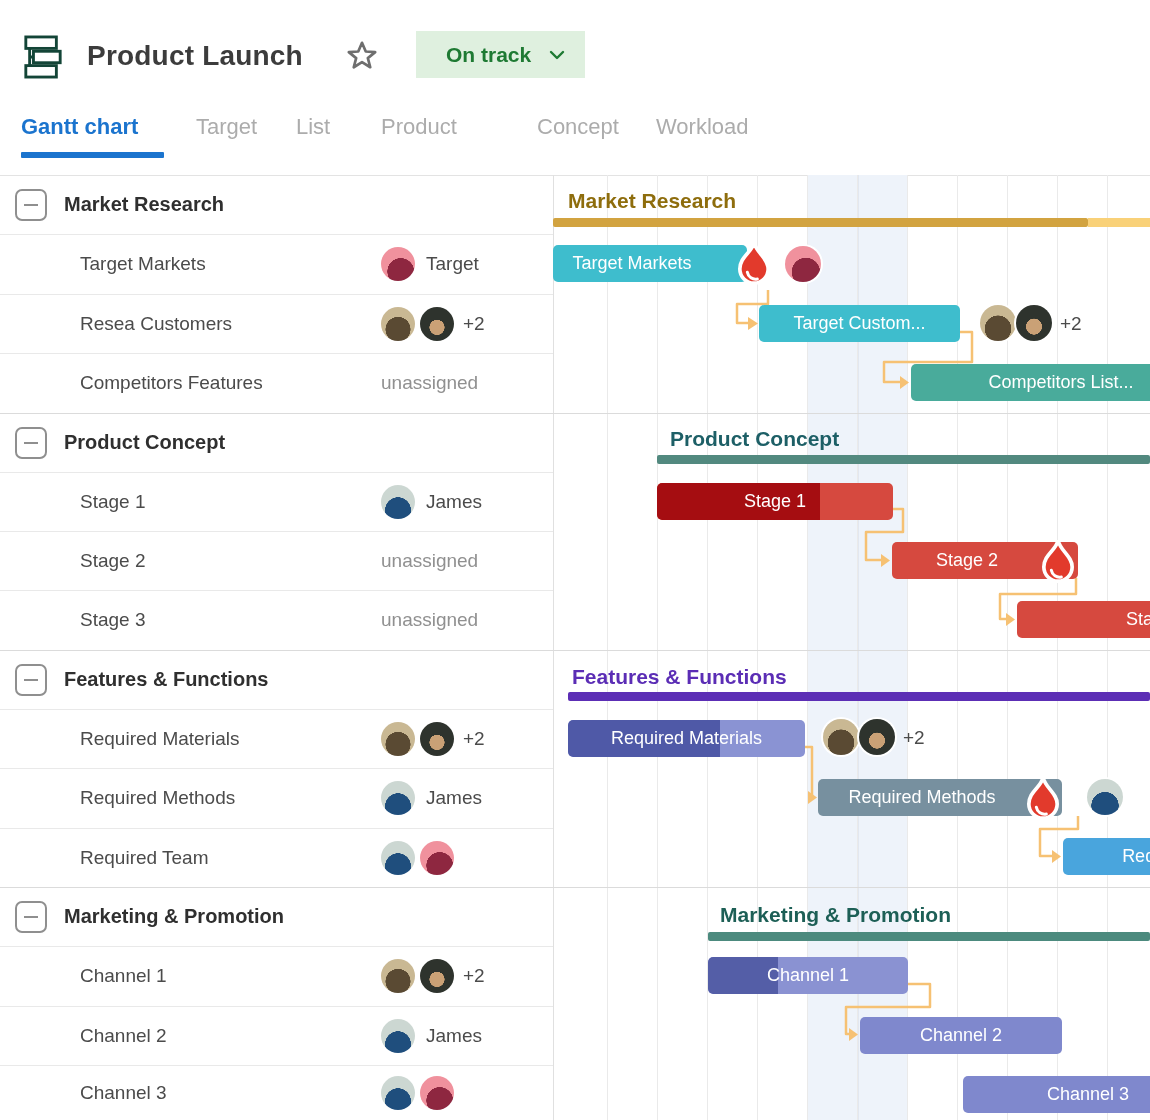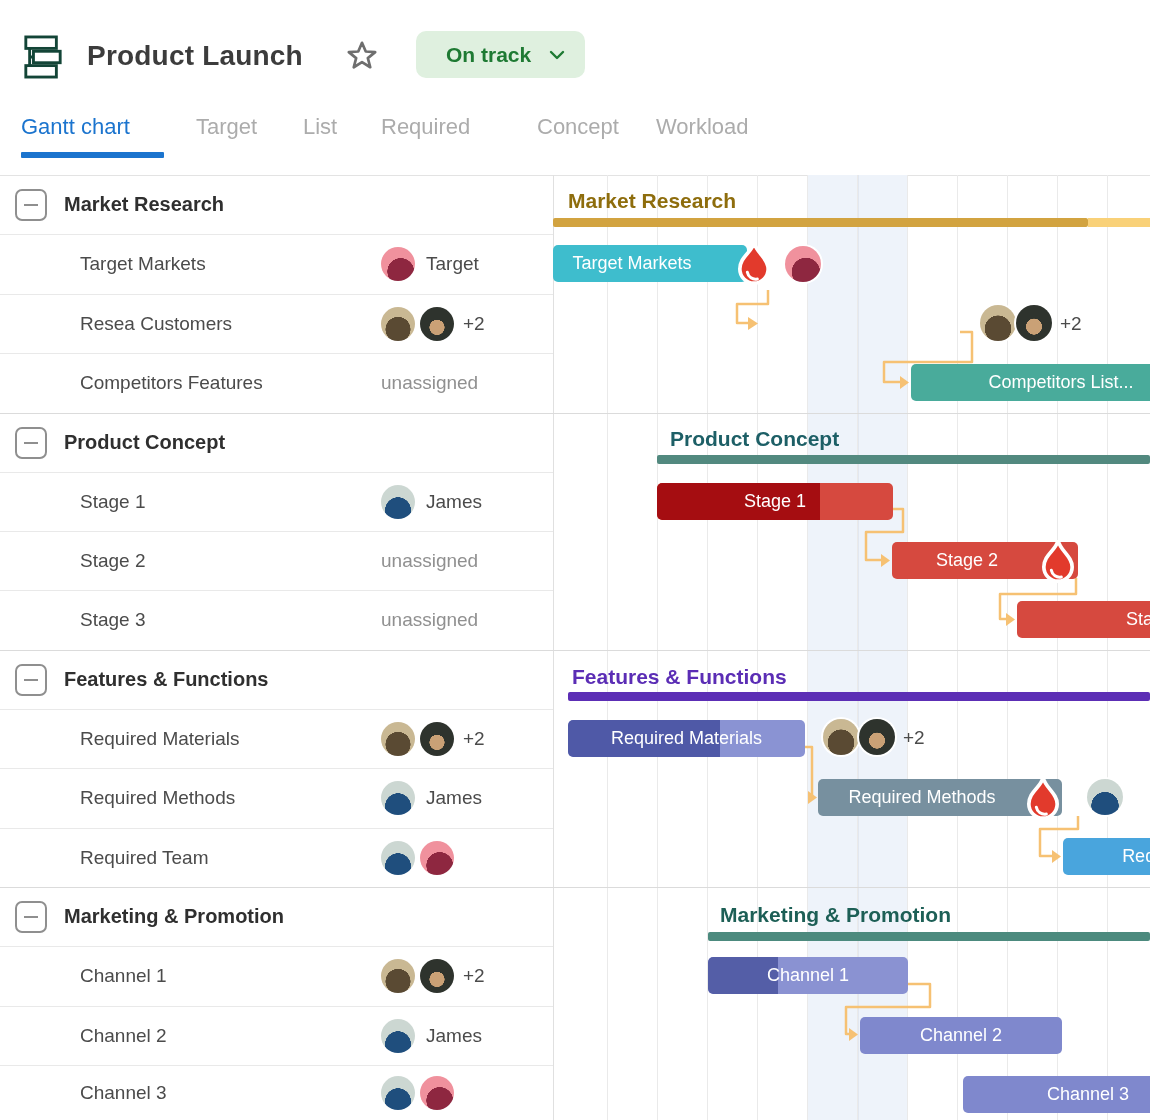--- a/index.html
+++ b/index.html
@@ -6,27 +6,27 @@
   *{box-sizing:border-box;}
   #app{
     position:relative;width:1150px;height:1120px;overflow:hidden;
     font-family:"Liberation Sans","DejaVu Sans",sans-serif;background:#ffffff;
   }
   
   .hdr{position:absolute;left:0;top:0;width:1150px;height:110px;}
   .app-icon{position:absolute;left:22px;top:34px;width:42px;height:46px;}
   .title{position:absolute;left:87px;top:40px;font-size:28px;font-weight:700;color:#3c3c3c;letter-spacing:.2px;}
   .star{position:absolute;left:344px;top:38px;width:36px;height:36px;cursor:pointer;}
-  .pill{position:absolute;left:416px;top:31px;height:47px;background:#dff0df;border-radius:10px;
+  .pill{position:absolute;left:416px;top:31px;height:47px;background:#dff0df;border-radius:0;
         display:flex;align-items:center;padding:0 18px 0 30px;cursor:pointer;}
   .pill .lbl{font-size:21px;font-weight:700;color:#1e7a33;margin-right:16px;}
   
   .tabs{position:absolute;left:0;top:108px;width:1150px;height:52px;}
   .tab{position:absolute;top:6px;font-size:22px;color:#acacac;cursor:pointer;white-space:nowrap;}
-  .tab.active{color:#1b74ce;font-weight:400;}
+  .tab.active{color:#1b74ce;font-weight:700;}
   .tab-underline{position:absolute;left:21px;top:44px;width:143px;height:6px;background:#1b74ce;border-radius:1px;}
   
   .topline{position:absolute;left:0;top:175px;width:1150px;height:1px;background:#e3e3e3;}
   .vdivider{position:absolute;left:553px;top:175px;width:1px;height:945px;background:#e0e0e0;}
   .grid{position:absolute;left:553px;top:175px;width:597px;height:945px;
         background:repeating-linear-gradient(to right,transparent 0px,transparent 49px,#eaeaea 49px,#eaeaea 50px);
         background-position:5px 0;}
   .weekend{position:absolute;left:808px;top:175px;width:100px;height:945px;background:#eef3fa;}
   .weekend-mid{position:absolute;left:858px;top:175px;width:1px;height:945px;background:#e2e7f0;}
   .rowsep{position:absolute;left:0;width:553px;height:1px;background:#e9e9e9;}
@@ -83,22 +83,22 @@
       <span class="lbl" style="color: rgb(30, 122, 51);">On track</span>
       <svg width="20" height="14" viewBox="0 0 20 14">
         <path d="M4 4 10 10 16 4" fill="none" stroke="#1e7a33" stroke-width="2.4" stroke-linecap="round" stroke-linejoin="round"></path>
       </svg>
     </div>
   </div>
 
   <div class="tabs">
     <div class="tab active" style="left:21px">Gantt chart</div>
     <div class="tab" style="left:196px">Target</div>
-    <div class="tab" style="left:303px">List</div>
-    <div class="tab" style="left:381px">Required</div>
+    <div class="tab" style="left:296px">List</div>
+    <div class="tab" style="left:381px">Product</div>
     <div class="tab" style="left:537px">Concept</div>
     <div class="tab" style="left:656px">Workload</div>
     <div class="tab-underline"></div>
   </div>
 
   <div class="topline"></div>
   <div class="weekend"></div>
   <div class="grid"></div>
   <div class="weekend-mid"></div>
   <div class="vdivider"></div>
@@ -268,20 +268,23 @@
 
   <div class="bar pad-flame" style="left: 553px; top: 245px; width: 194px; background: rgb(62, 189, 205);">
     <span class="blabel">Target Markets</span>
   </div>
   <svg class="flame" style="left:734px;top:240px" viewBox="0 0 24 28">
     <path d="M12 1 C11 7,3.5 9.5,3.5 17 a8.5 8.5 0 0 0 17 0 C20.5 10.5,13.5 7.5,12 1 Z" fill="#e23a2c" stroke="#fff" stroke-width="2.2"></path>
     <path d="M8 19 a5 5 0 0 0 6 4" fill="none" stroke="#fff" stroke-width="1.8" stroke-linecap="round"></path>
   </svg>
   <div class="gav av-a1" style="left:785px;top:246px"></div>
 
+  <div class="bar" style="left: 759px; top: 305px; width: 201px; background: rgb(62, 189, 205);">
+    <span class="blabel">Target Custom...</span>
+  </div>
   <div class="gav av-a2" style="left:980px;top:305px"></div>
   <div class="gav av-a3" style="left:1016px;top:305px"></div>
   <div class="gmore" style="left:1060px;top:305px">+2</div>
 
   <div class="bar" style="left: 911px; top: 364px; width: 300px; background: rgb(73, 171, 155);">
     <span class="blabel">Competitors List...</span>
   </div>
 
   <div class="bar" style="left: 657px; top: 483px; width: 236px; background: rgb(214, 73, 63);">
     <div class="done" style="width: 163px; background: rgb(165, 13, 17);"></div>

